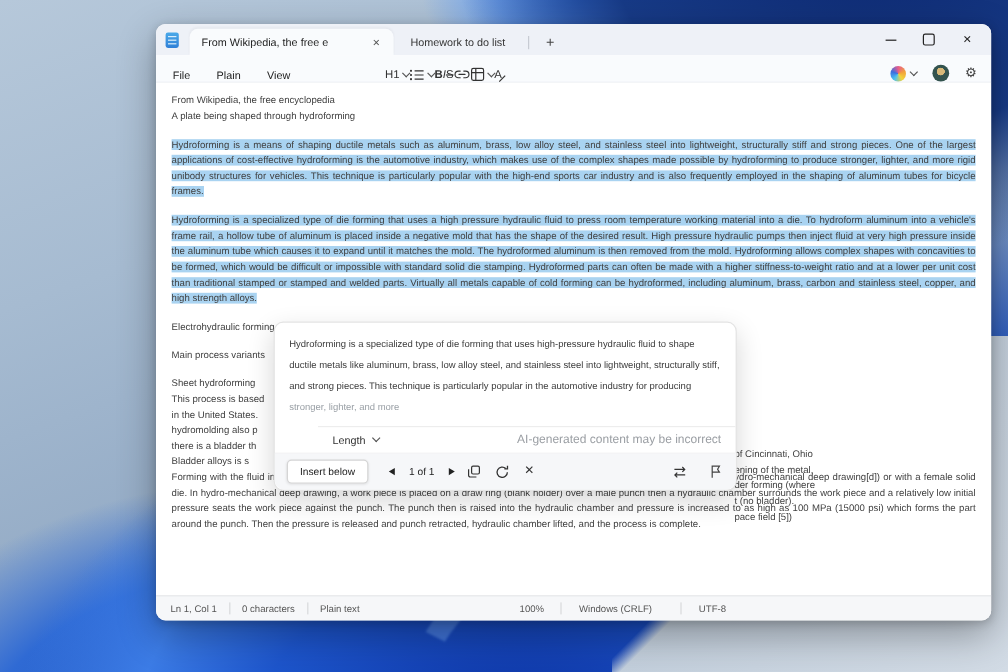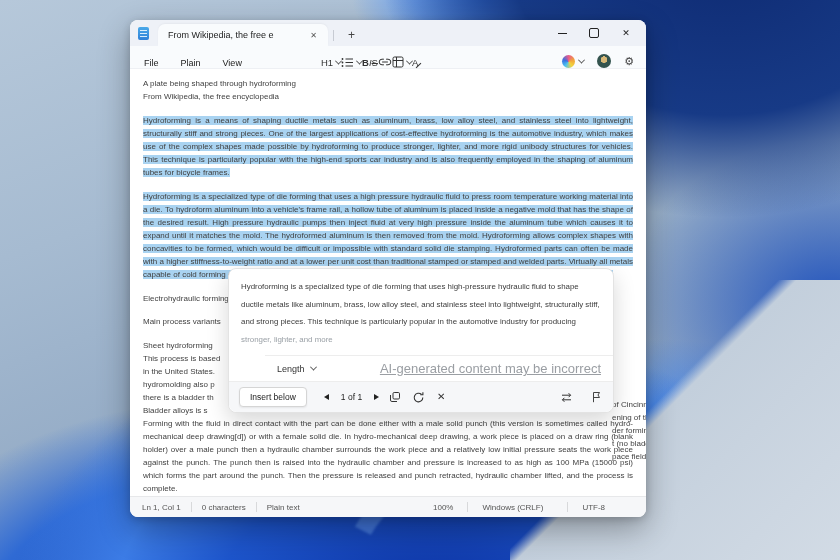--- a/index.html
+++ b/index.html
@@ -17,21 +17,21 @@
     radial-gradient(ellipse 560px 380px at 52% 110%, #0b2f9e 0%, #1d55cc 40%, #3c7ce6 58%, rgba(60,124,230,0) 76%),
     radial-gradient(ellipse 430px 300px at 78% 98%, #2e6ede 0%, #4c8cec 45%, rgba(76,140,236,0) 70%),
     radial-gradient(ellipse 520px 340px at 28% 115%, #1a49b4 0%, #2f6ad4 50%, rgba(47,106,212,0) 72%);
   }
   .swirl{position:absolute;border-radius:50%;border:14px solid rgba(90,150,240,.35);filter:blur(1px);}
   .swirl1{width:340px;height:260px;left:330px;top:430px;transform:rotate(-18deg);border-color:rgba(110,165,245,.45) transparent transparent transparent;border-width:18px;}
   .swirl2{width:420px;height:300px;left:520px;top:380px;transform:rotate(22deg);border-color:transparent transparent rgba(60,110,220,.5) transparent;border-width:22px;}
   .wedge{position:absolute;right:0;bottom:0;width:330px;height:280px;
     background:linear-gradient(135deg, rgba(199,210,223,0) 44%, #c3cfdc 47%, #d2dbe5 100%);}
   
-  .window{position:absolute;left:130px;top:20px;width:516px;height:497px;background:#fff;
+  .window{position:absolute;left:130px;top:20px;width:696px;height:497px;background:#fff;
     border-radius:8px;overflow:hidden;
     box-shadow:0 12px 32px rgba(0,0,0,.32), 0 2px 8px rgba(0,0,0,.18);}
   
   .tabbar{height:26px;background:#eef1f7;display:flex;align-items:flex-end;padding-left:8px;position:relative;}
   .app-icon{width:11px;height:13px;margin:0 9px 6px 0;border-radius:2px;position:relative;
     background:linear-gradient(#4aa9e9,#2f80d7);}
   .app-icon::after{content:"";position:absolute;left:2px;right:2px;top:3px;height:1px;background:#d9edfb;
     box-shadow:0 3px 0 #d9edfb,0 6px 0 #d9edfb;}
   .tab{height:22px;display:flex;align-items:center;font-size:9px;color:#333;}
   .tab.active{background:#f9fbfd;border-radius:7px 7px 0 0;width:152px;padding:0 8px 0 10px;gap:6px;color:#1d1d1d;
@@ -75,21 +75,21 @@
   .sel{background:#a9d3f1;}
   .covered-line{position:relative;height:13px;white-space:nowrap;}
   .frag-right{position:absolute;left:469px;top:0;margin-top:46px;}
   
   .popup{position:absolute;left:98px;top:248px;width:384px;background:#fff;z-index:20;
     border:1px solid #e3e3e3;border-radius:8px;box-shadow:0 8px 22px rgba(0,0,0,.16);}
   .popup-text{padding:9px 12px 7px;font-size:7.9px;line-height:17.5px;color:#3b3b3b;}
   .gen{color:#9aa0a6;}
   .popup-length{display:flex;align-items:center;padding:5px 12px;border-top:1px solid #ededed;margin-left:36px;}
   .length-label{display:flex;gap:6px;align-items:center;font-size:9px;color:#333;}
-  .disclaimer{margin-left:auto;font-size:13px;color:#9a9ea3;text-decoration:underline;}
+  .disclaimer{margin-left:auto;font-size:10px;color:#9a9ea3;}
   .popup-footer{display:flex;align-items:center;background:#f6f7f9;border-top:1px solid #ededed;
     border-radius:0 0 8px 8px;padding:5px 10px;gap:9px;}
   .insert-btn{background:#fff;border:1px solid #d5d5d5;border-radius:4px;padding:4px 10px;font-size:8.5px;color:#222;
     box-shadow:0 1px 2px rgba(0,0,0,.07);}
   .nav-prev{width:0;height:0;border-top:3.5px solid transparent;border-bottom:3.5px solid transparent;
     border-right:5px solid #222;margin-left:8px;}
   .nav-next{width:0;height:0;border-top:3.5px solid transparent;border-bottom:3.5px solid transparent;
     border-left:5px solid #222;}
   .pagination{font-size:8.5px;color:#222;margin:0 3px;}
   .icon-btn{display:flex;align-items:center;justify-content:center;width:14px;height:14px;}
@@ -115,20 +115,23 @@
 </div>
 
 <div class="window">
 
   <div class="tabbar">
     <div class="app-icon"></div>
     <div class="tab active">
       <span class="tab-title">From Wikipedia, the free e</span>
       <span class="tab-close">✕</span>
     </div>
+    <div class="tab inactive">
+      <span>Homework to do list</span>
+    </div>
     <div class="tab-sep"></div>
     <div class="new-tab">+</div>
     <div class="win-controls">
       <div class="wc wc-min"></div>
       <div class="wc wc-max"></div>
       <div class="wc wc-close">✕</div>
     </div>
   </div>
 
   <div class="toolbar">
@@ -172,22 +175,22 @@
       <span class="copilot-wrap">
         <span class="copilot"></span>
         <span class="chev"></span>
       </span>
       <span class="avatar"></span>
       <span class="gear">⚙</span>
     </div>
   </div>
 
   <div class="doc">
+    <div class="line">From Wikipedia, the free encyclopedia</div>
     <div class="line">A plate being shaped through hydroforming</div>
-    <div class="line">From Wikipedia, the free encyclopedia</div>
     <div class="sp11"></div>
     <p><span class="sel">Hydroforming is a means of shaping ductile metals such as aluminum, brass, low alloy steel, and stainless steel into lightweight, structurally stiff and strong pieces. One of the largest applications of cost-effective hydroforming is the automotive industry, which makes use of the complex shapes made possible by hydroforming to produce stronger, lighter, and more rigid unibody structures for vehicles. This technique is particularly popular with the high-end sports car industry and is also frequently employed in the shaping of aluminum tubes for bicycle frames.</span></p>
     <div class="sp11"></div>
     <p><span class="sel">Hydroforming is a specialized type of die forming that uses a high pressure hydraulic fluid to press room temperature working material into a die. To hydroform aluminum into a vehicle's frame rail, a hollow tube of aluminum is placed inside a negative mold that has the shape of the desired result. High pressure hydraulic pumps then inject fluid at very high pressure inside the aluminum tube which causes it to expand until it matches the mold. The hydroformed aluminum is then removed from the mold. Hydroforming allows complex shapes with concavities to be formed, which would be difficult or impossible with standard solid die stamping. Hydroformed parts can often be made with a higher stiffness-to-weight ratio and at a lower per unit cost than traditional stamped or stamped and welded parts. Virtually all metals capable of cold forming can be hydroformed, including aluminum, brass, carbon and stainless steel, copper, and high strength alloys.</span></p>
     <div class="sp11"></div>
     <div class="line">Electrohydraulic forming</div>
     <div class="sp10"></div>
     <div class="line">Main process variants</div>
     <div class="sp11"></div>
     <div class="line">Sheet hydroforming</div>

